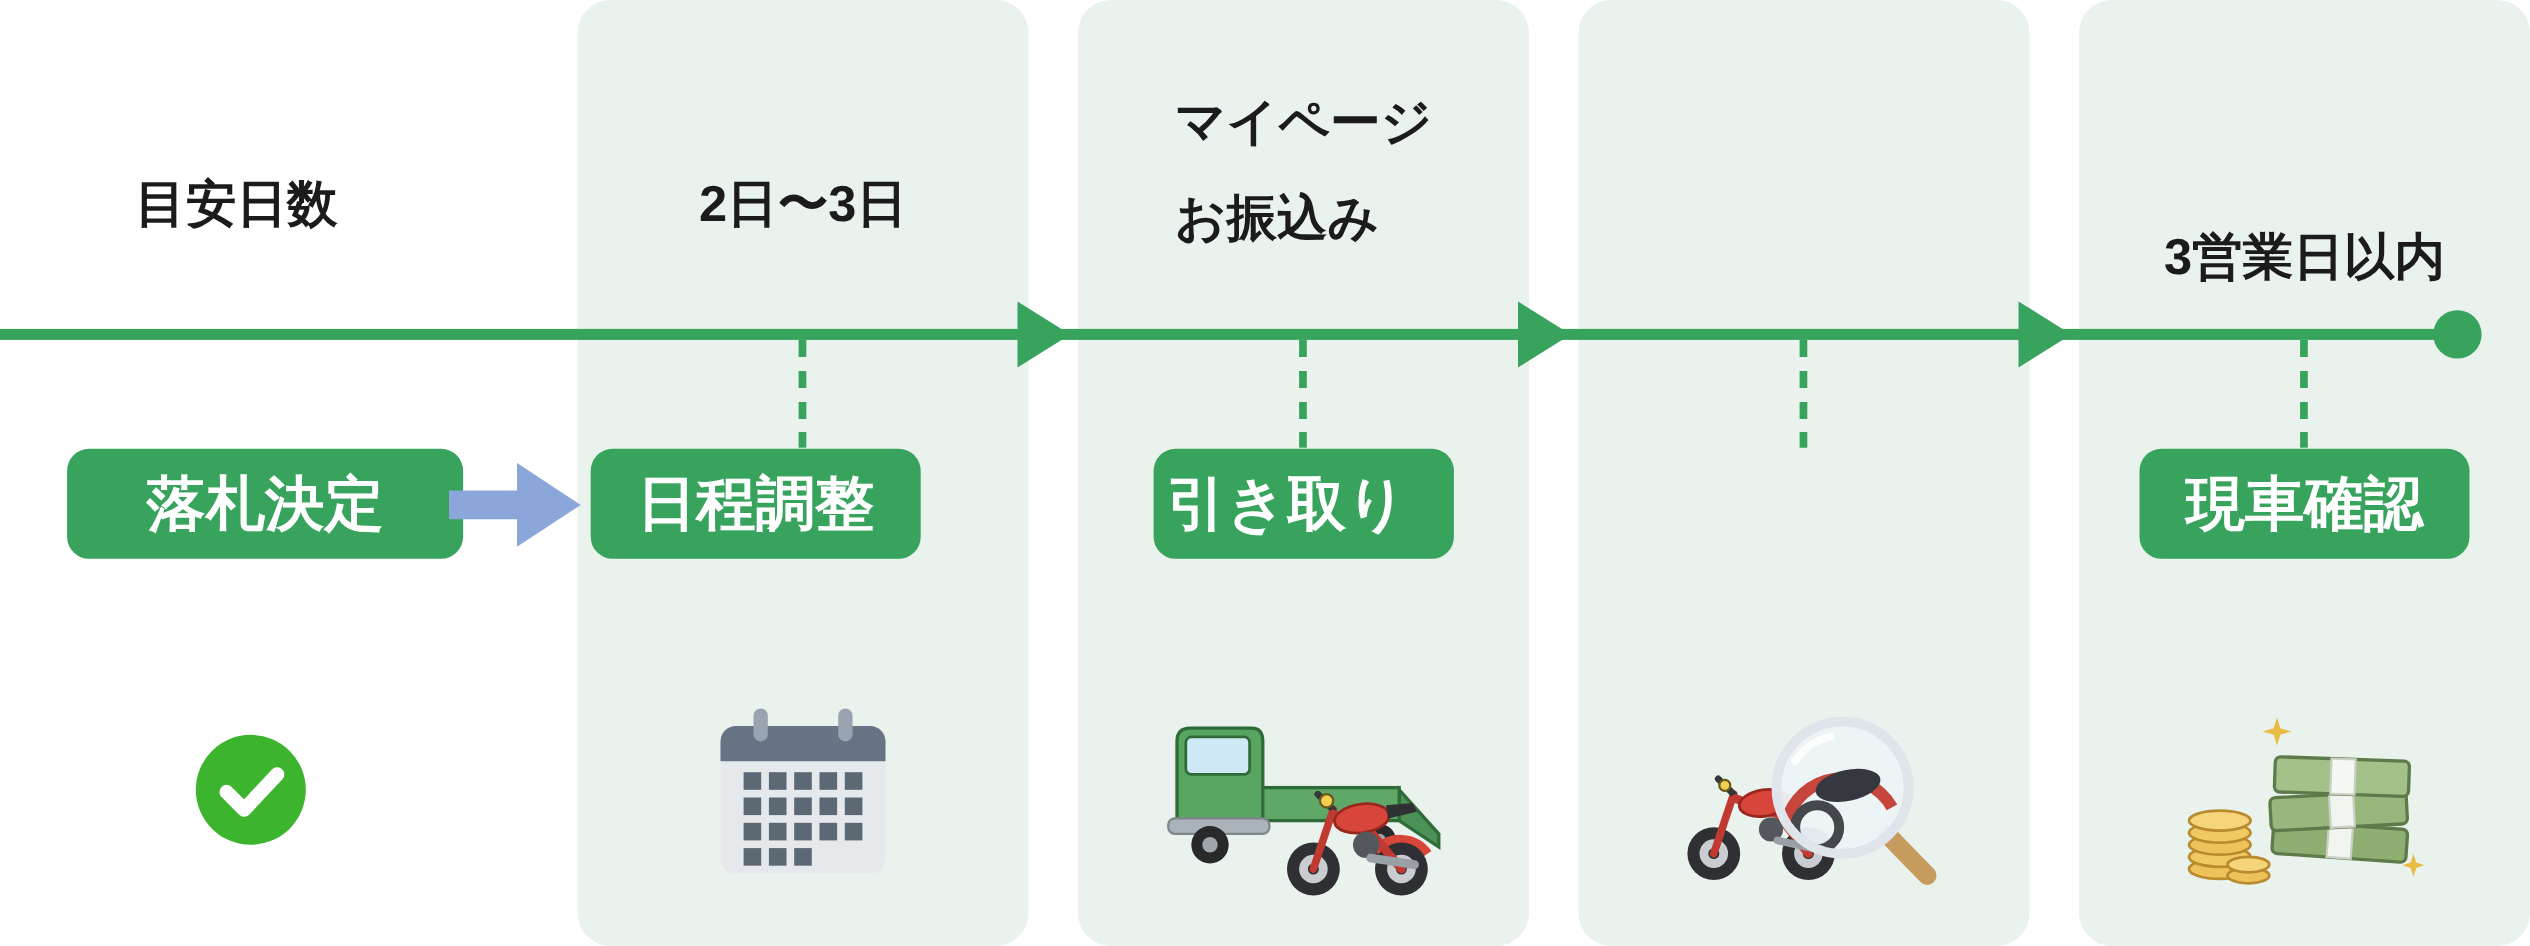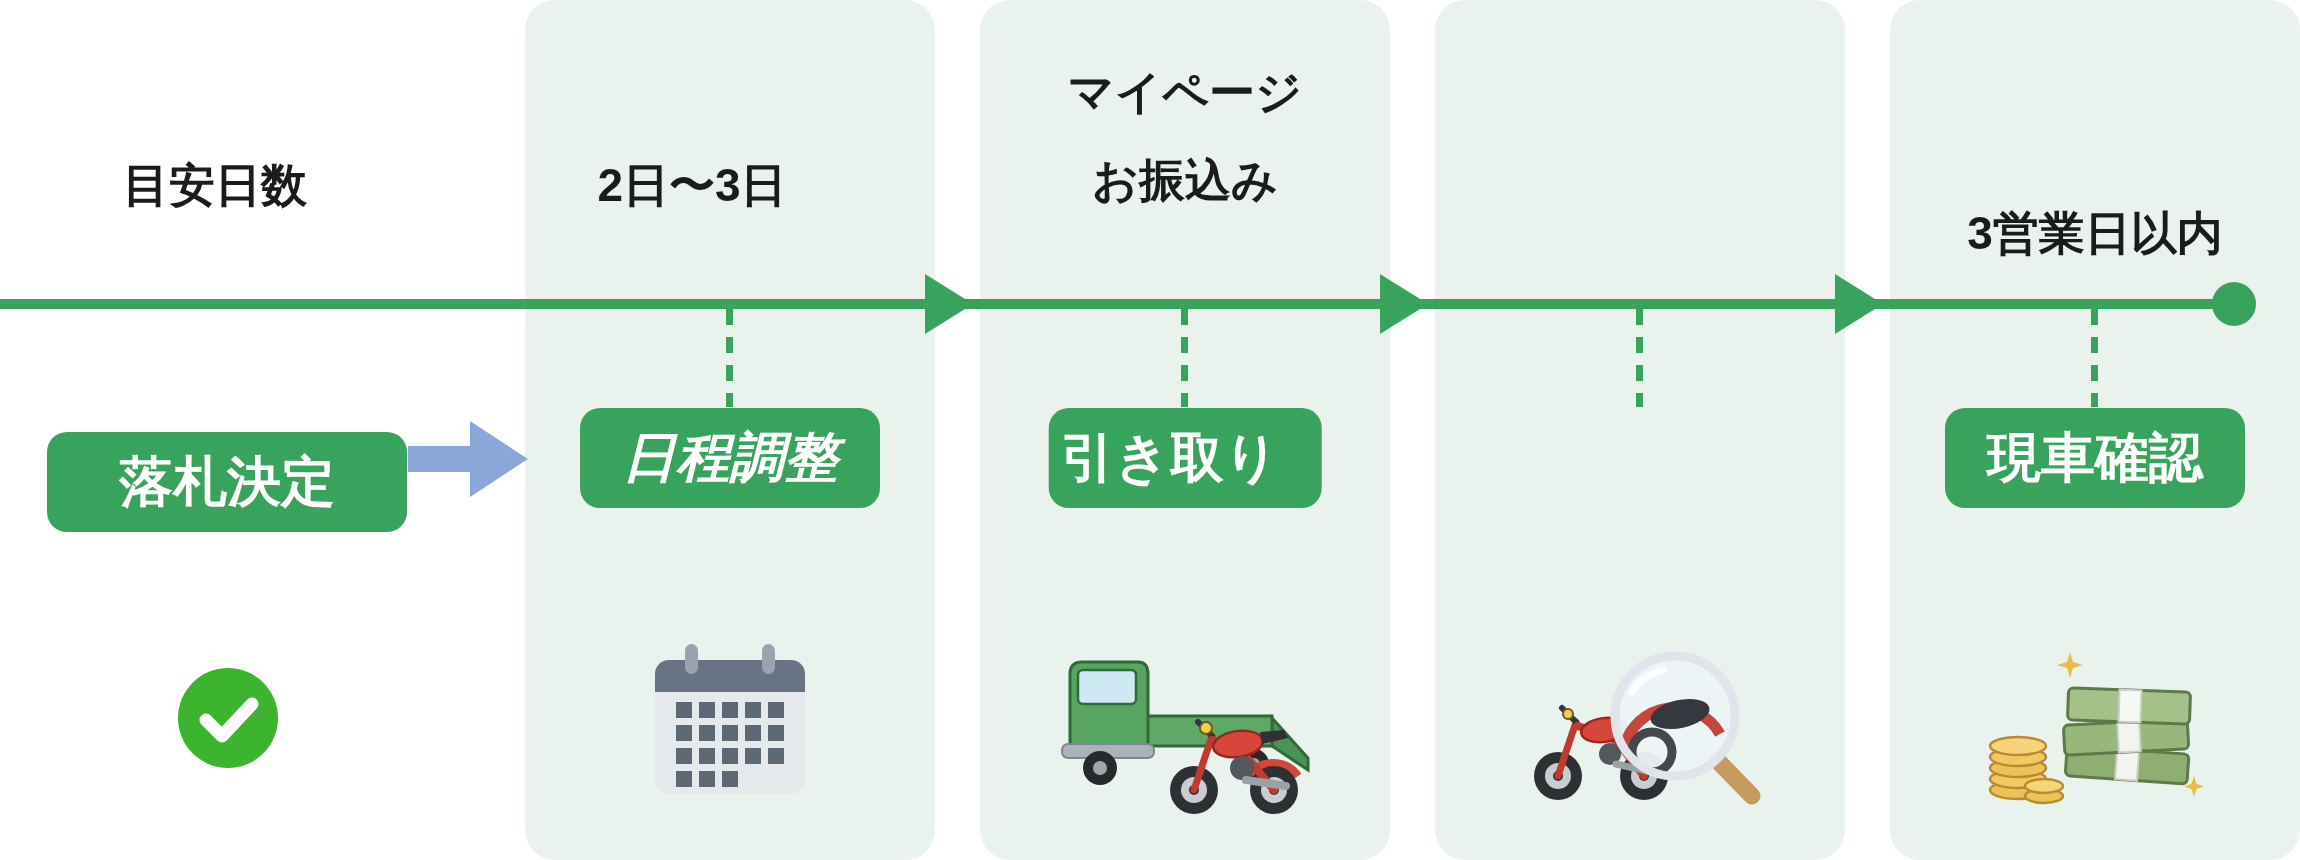--- a/index.html
+++ b/index.html
@@ -35,32 +35,32 @@
     position:absolute;top:309px;height:98px;width:7px;
     background:repeating-linear-gradient(to bottom,var(--green,#37a35c) 0 16px,transparent 16px 28px);
   }
   .d2{left:726px;} .d3{left:1181px;} .d4{left:1636px;} .d5{left:2091px;}
 
   .hdr{
     position:absolute;top:158px;transform:translateX(-50%);
     font-size:46px;font-weight:700;color:var(--text,#1b1b1b);
     white-space:nowrap;line-height:1.2;
   }
-  .h1{left:215px;} .h2{left:692px;} .h4{left:1640px;} .h5{left:2095px;margin-top:48px;}
-  .h3{left:1185px;top:48px;text-align:center;line-height:88px;}
+  .h1{left:215px;} .h2{left:730px;} .h4{left:1640px;} .h5{left:2095px;margin-top:48px;}
+  .h3{left:1185px;top:66px;line-height:88px;}
   .h3 span{display:block;}
 
   .step-btn{
     position:absolute;top:408px;height:100px;transform:translateX(-50%);
     background:var(--green,#37a35c);color:#ffffff;
     border-radius:20px;display:flex;align-items:center;justify-content:center;
     font-size:54px;font-weight:700;padding:0 42px;min-width:266px;
     white-space:nowrap;box-sizing:border-box;
   }
-  .b1{left:227px;min-width:360px;margin-top:24px;} .b2{left:730px;font-style:italic;} .b3{left:1185px;padding-left:12px;} .b4{left:1640px;} .b5{left:2095px;}
+  .b1{left:241px;min-width:360px;} .b2{left:687px;} .b3{left:1185px;padding-left:12px;} .b4{left:1640px;} .b5{left:2095px;}
 
   .blue-arrow{position:absolute;left:408px;top:415px;}
   .icon{position:absolute;}
   .ic-check{left:176px;top:666px;}
   .ic-cal{left:645px;top:640px;}
   .ic-truck{left:1048px;top:628px;}
   .ic-inspect{left:1512px;top:630px;}
   .ic-money{left:1978px;top:634px;}
 </style>
 </head>

